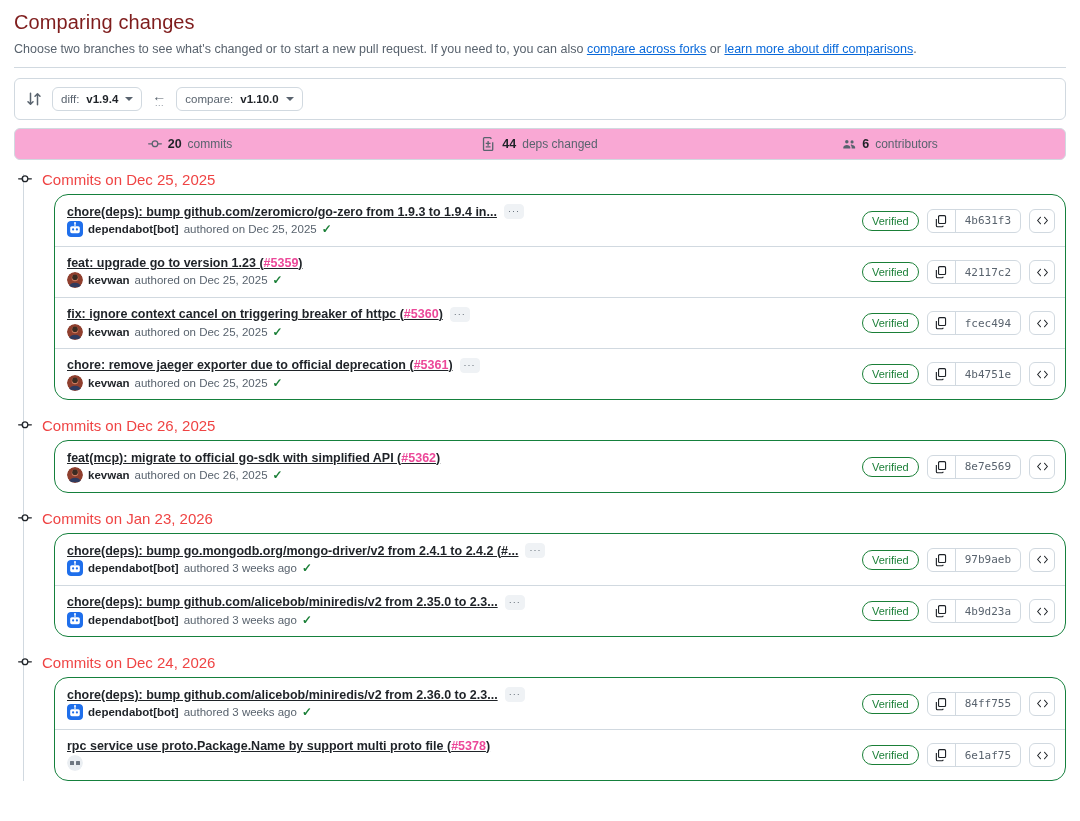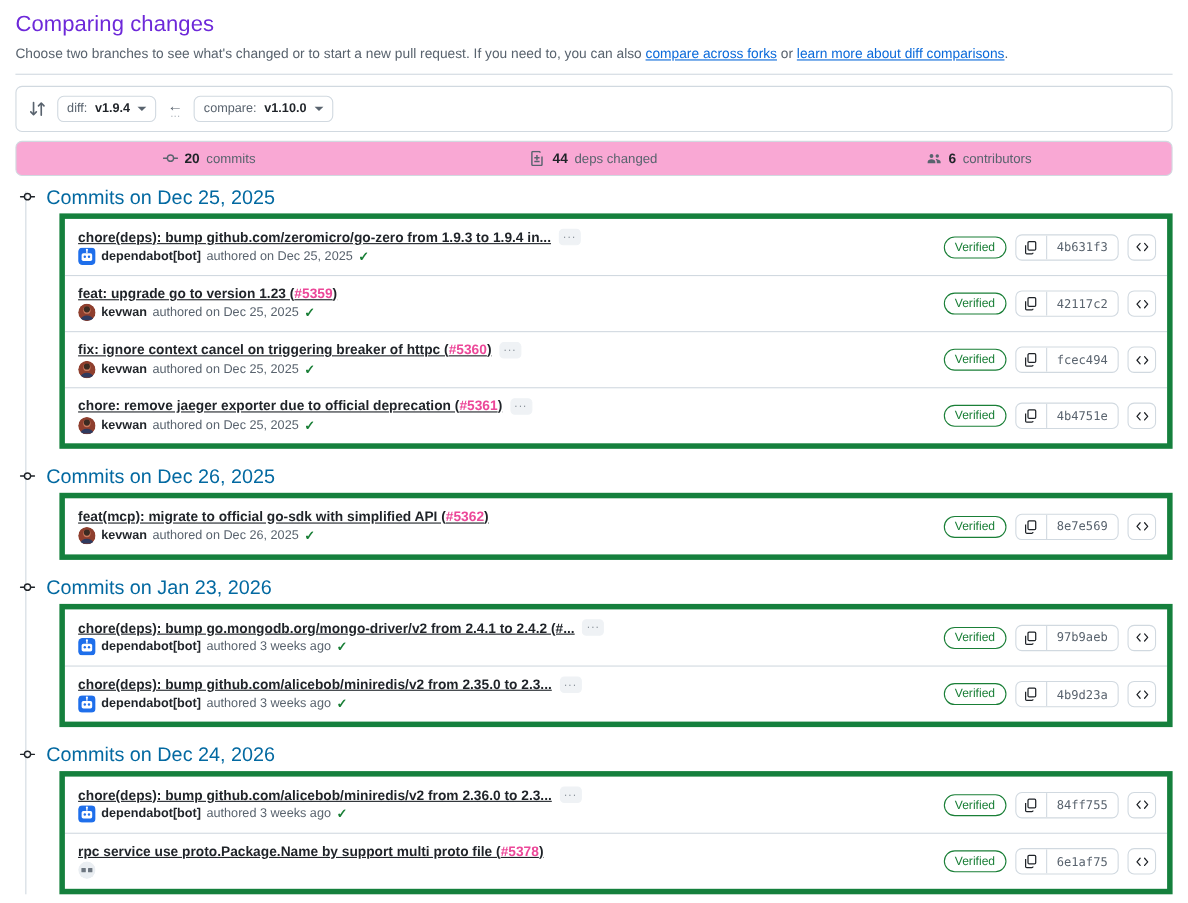--- a/index.html
+++ b/index.html
@@ -10,21 +10,21 @@
     font-family: "Liberation Sans", sans-serif;
     color: #1f2328;
     overflow: hidden;
   }
   .page { width: 1080px; height: 821px; position: relative; }
 
   
   .page-header { padding: 8px 14px 0 14px; }
   .page-title {
     font-size: 20px; font-weight: 400; line-height: 28px;
-    color: #6d28d9; letter-spacing: .1px;
+    color: #7f1d1d; letter-spacing: .1px;
   }
   .page-sub {
     font-size: 12.5px; line-height: 18px; color: #59636e;
     margin-top: 4px;
   }
   .page-sub a { color: #0969da; text-decoration: underline; }
   .hr {
     height: 1px; background: #d1d9e0; margin: 9px 14px 0 14px;
   }
 
@@ -74,25 +74,25 @@
   }
   .group { position: relative; }
   .group-header {
     display: flex; align-items: center; height: 30px;
     padding-left: 28px; position: relative;
   }
   .node {
     position: absolute; left: 3px; top: 50%; transform: translateY(-50%);
     width: 16px; height: 16px; display:flex; align-items:center; justify-content:center;
   }
-  .group-header .gh-text { font-size: 18px; color: #0369a1; }
+  .group-header .gh-text { font-size: 15px; color: #ef4444; }
 
   .commit-card {
     margin-left: 40px; margin-right: 0;
-    border: 5px solid #15803d; border-radius: 0;
+    border: 1px solid #15803d; border-radius: 14px;
     background: #fff; overflow: hidden;
   }
   .commit-row {
     display: flex; align-items: center; justify-content: space-between;
     padding: 6px 10px 6px 12px; min-height: 51px;
     border-top: 1px solid #d1d9e0;
   }
   .commit-row:first-child { border-top: none; }
   .commit-left { display: flex; flex-direction: column; gap: 2px; min-width: 0; }
   .commit-title-line { display: flex; align-items: center; gap: 7px; }

